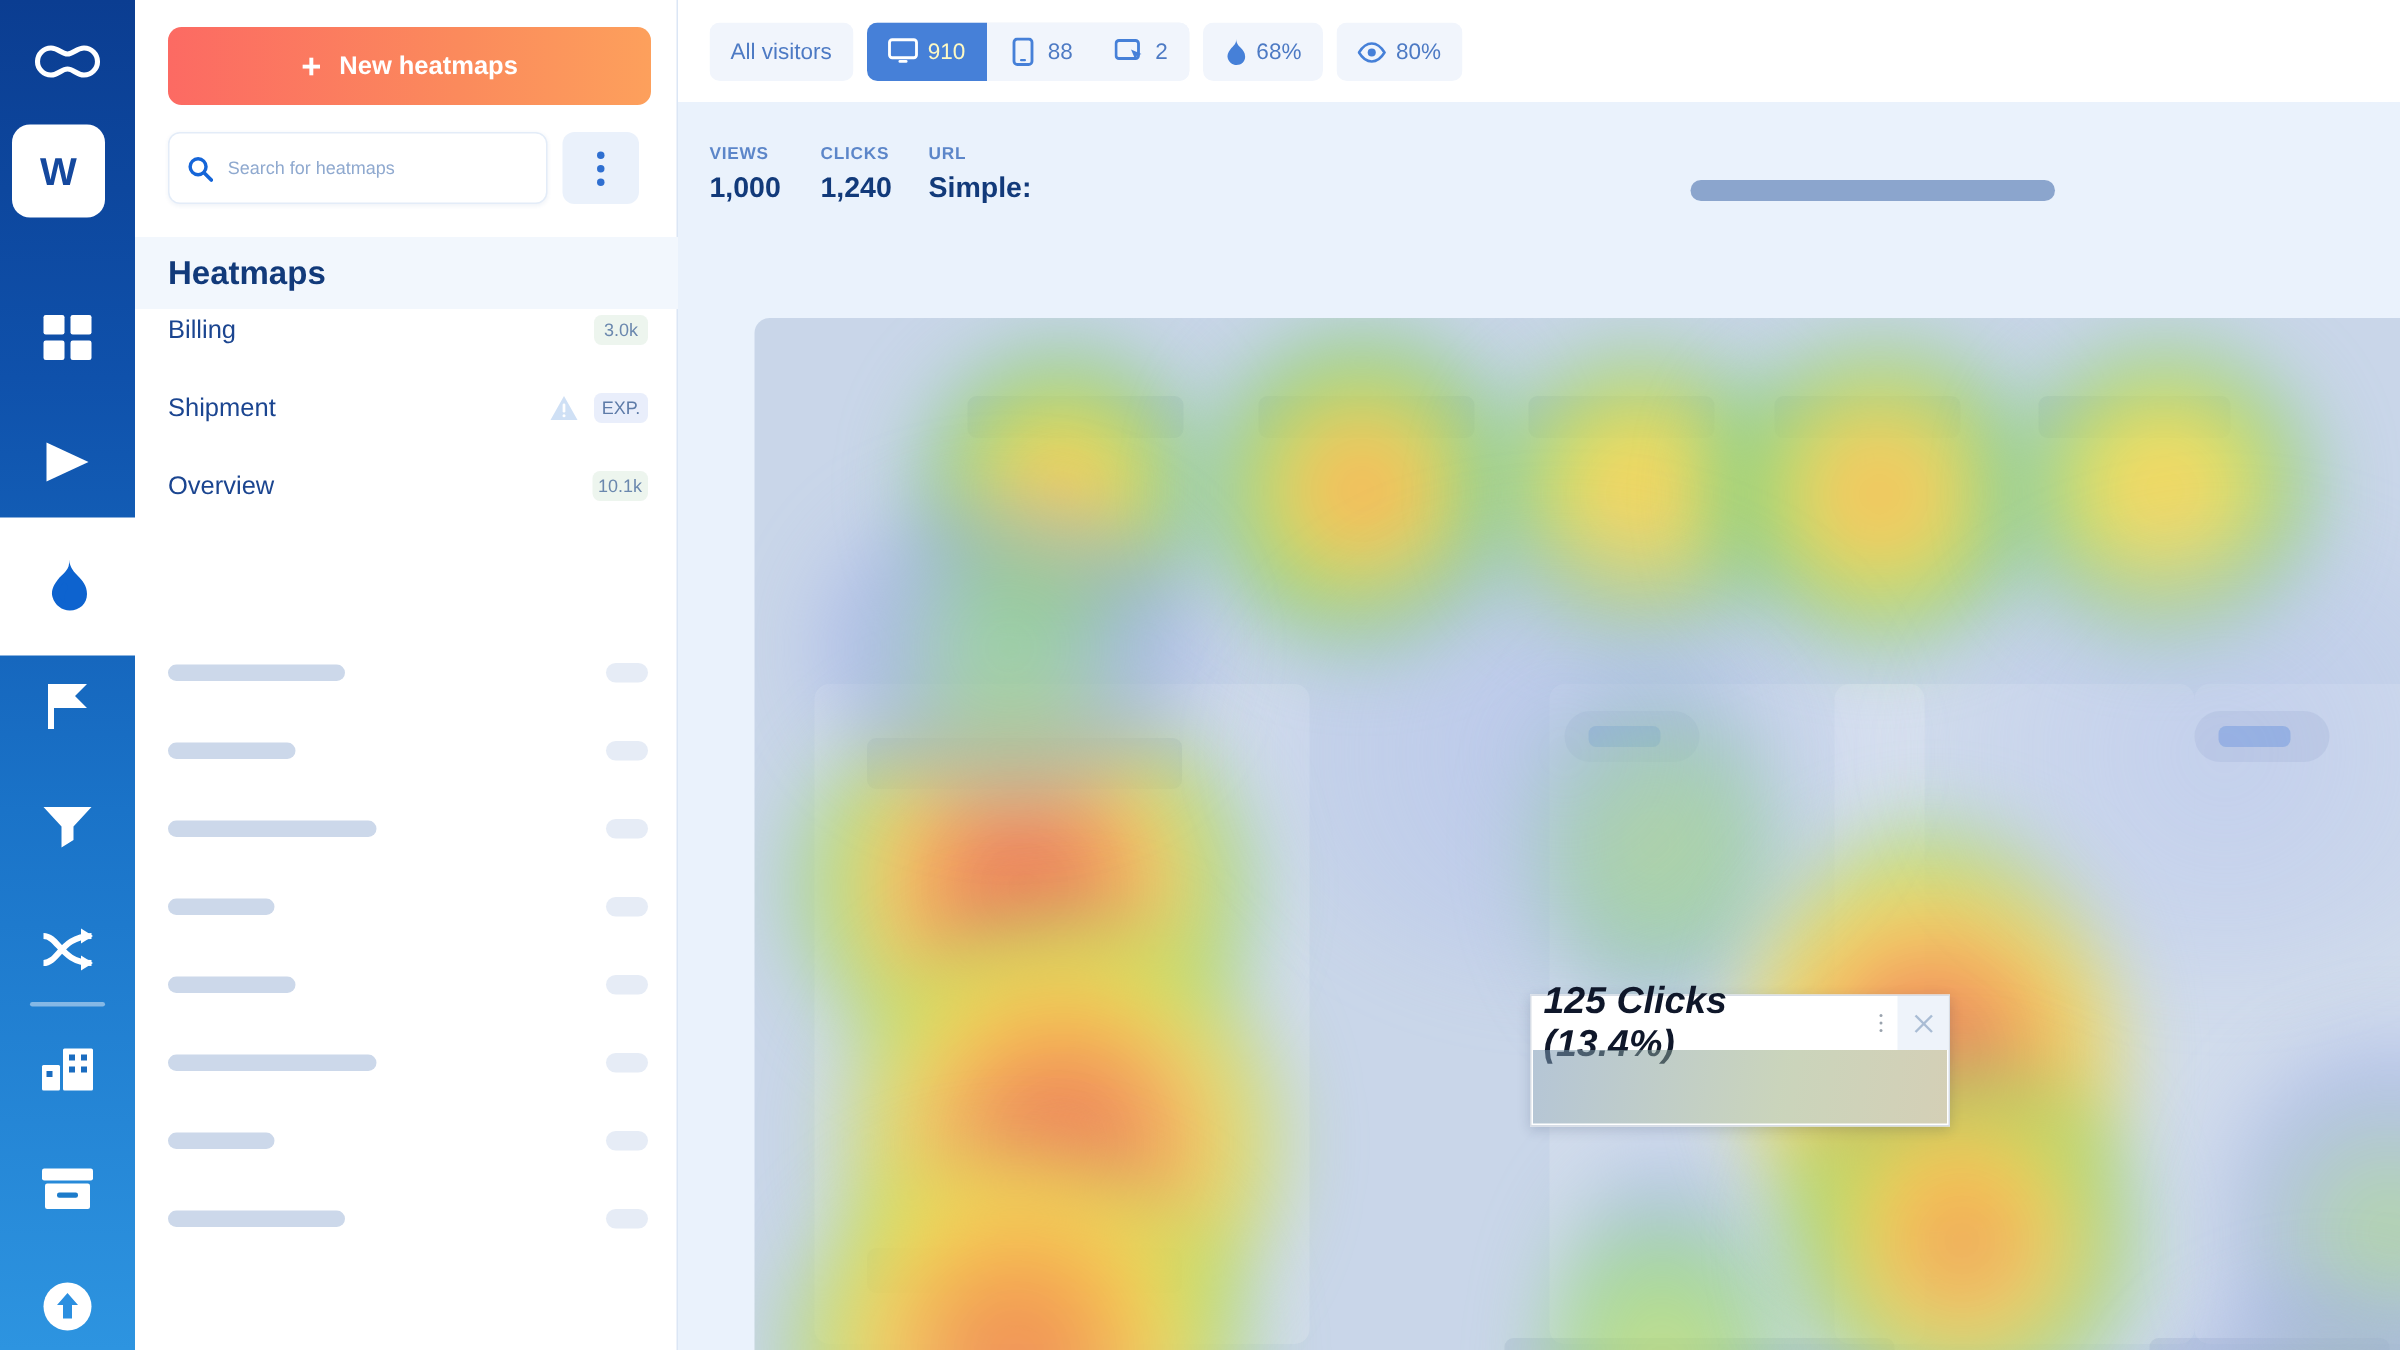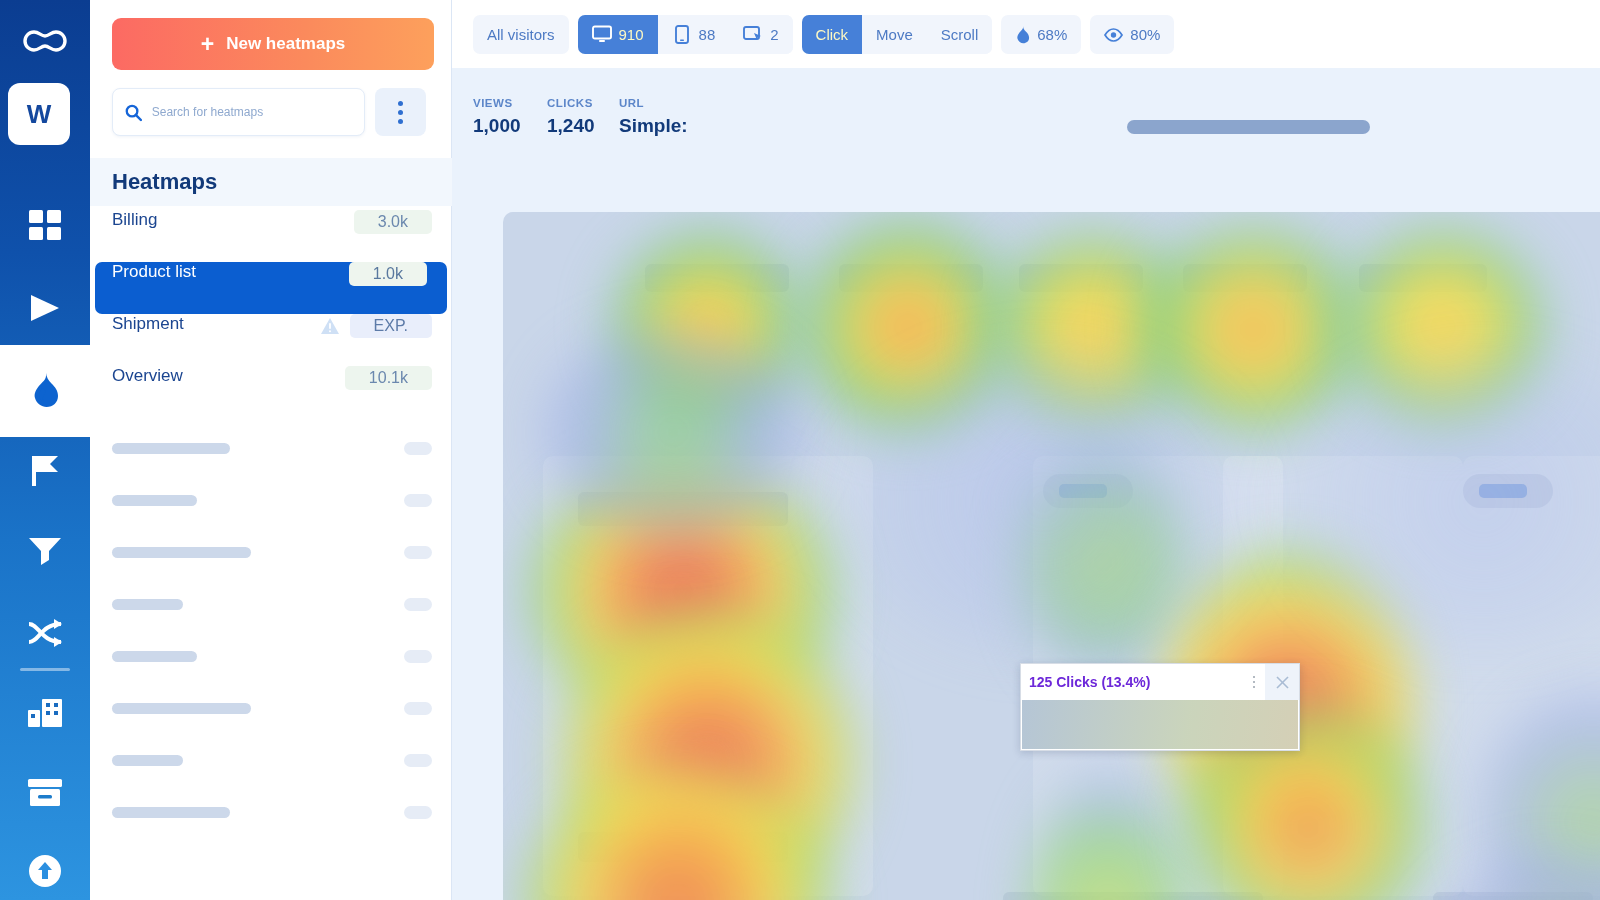--- a/index.html
+++ b/index.html
@@ -88,22 +88,22 @@
   .hm-row {
     height: 52px; display: flex; align-items: flex-start;
     padding: 0 20px 0 22px; cursor: pointer;
     justify-content: space-between;
   }
   .hm-row .nm { font-size: 17px; color: #1b4590; }
   .hm-row.active { background: #0b5ed0; border-radius: 7px; margin: 0 5px; padding-left: 17px; }
   .hm-row.active .nm { color: #ffffff; }
   .hm-right { display: flex; align-items: center; gap: 10px; }
   .badge {
-    font-size: 16px; color: #6b88ae; background: #edf5ee;
-    border-radius: 5px; padding: 3px 24px; min-width: 36px; text-align: center;
+    font-size: 12px; color: #6b88ae; background: #edf5ee;
+    border-radius: 5px; padding: 3px 4px; min-width: 36px; text-align: center;
   }
   .badge.exp { background: #e9eefb; color: #5d7ba8; }
   .hm-row.active .badge { background: #eef5ee; color: #59789e; }
 
   
   .skels { position: absolute; left: 0; top: 422px; width: 362px; }
   .skel-row { height: 52px; display: flex; align-items: center; justify-content: space-between; padding: 0 20px 0 22px; }
   .sk-bar { height: 11px; border-radius: 6px; background: #ccd8ea; }
   .sk-pill { width: 28px; height: 13px; border-radius: 7px; background: #e6ecf6; }
 
@@ -139,21 +139,21 @@
   .ghost-pill { position: absolute; background: rgba(70,128,216,0.45); border-radius: 5px; }
   .blob { position: absolute; border-radius: 50%; filter: blur(26px); }
 
   
   .tooltip {
     position: absolute; left: 568px; top: 663px; width: 280px; height: 88px;
     background: #ffffff; border: 1px solid #d7dde6;
     box-shadow: 0 2px 8px rgba(20,40,80,0.18);
   }
   .tt-head { height: 36px; display: flex; align-items: center; padding-left: 8px; }
-  .tt-title { font-size: 14px; font-weight: bold; color: #6d28d9; flex: 1; }
+  .tt-title { font-size: 25px; font-weight: bold; color: #0f172a; flex: 1; font-style: italic; }
   .tt-kebab { width: 22px; height: 36px; display: flex; flex-direction: column; align-items: center; justify-content: center; gap: 3px; cursor: pointer; }
   .tt-kebab i { width: 2px; height: 2px; background: #9aa3ae; border-radius: 50%; display: block; }
   .tt-close {
     width: 34px; height: 36px; background: #eef3fa; display: flex;
     align-items: center; justify-content: center; color: #9bb0cc; font-size: 19px; cursor: pointer;
   }
   .tt-body { position: absolute; left: 1px; top: 36px; right: 1px; bottom: 1px;
     background: linear-gradient(100deg, rgba(120,150,180,.55), rgba(150,170,120,.5) 60%, rgba(170,160,110,.5)); }
 </style>
 </head>
@@ -267,26 +267,20 @@
       </button>
     </div>
 
     <div class="section-head">Heatmaps</div>
 
     <div class="hm-list" id="hm-list">
         <div class="hm-row">
           <span class="nm">Billing</span>
           <div class="hm-right">
             <span class="badge">3.0k</span>
-          </div>
-        </div>
-        <div class="hm-row active">
-          <span class="nm">Product list</span>
-          <div class="hm-right">
-            <span class="badge">1.0k</span>
           </div>
         </div>
         <div class="hm-row">
           <span class="nm">Shipment</span>
           <div class="hm-right">
             <svg width="20" height="18" viewBox="0 0 20 18">
               <path d="M10 1 L19 17 H1 Z" fill="#cfe0f5"></path>
               <rect x="9.1" y="6" width="1.8" height="6" rx=".9" fill="#fff"></rect>
               <circle cx="10" cy="14.2" r="1" fill="#fff"></circle>
             </svg>
@@ -363,25 +357,20 @@
             </button>
             <button class="chip">
               <svg width="20" height="19" viewBox="0 0 20 19">
                 <rect x="1" y="2" width="15" height="12" rx="2" fill="none" stroke="#4680d8" stroke-width="1.9"></rect>
                 <path d="M11 8 l7 3 -3 1 -1 3 z" fill="#4680d8"></path>
               </svg>
               <span>2</span>
             </button>
           </div>
 
-        <div class="chip-group" id="mode-group">
-            <button class="chip on">Click</button>
-            <button class="chip">Move</button>
-            <button class="chip">Scroll</button>
-          </div>
 
         <div class="chip-group">
           <button class="chip">
             <svg width="15" height="18" viewBox="0 0 15 18">
               <path d="M8 0c.5 3.5-2 4.5-3.7 6.8C2.5 9.2 2 11 2.5 12.8 3.3 15.5 5.8 17.3 8.3 17.3c3.3 0 5.8-2.3 5.8-5.5 0-2.8-1.5-4.5-3.3-6.3C9 3.9 8.3 2.4 8 0z" fill="#4680d8"></path>
             </svg>
             <span>68%</span>
           </button>
         </div>
 

